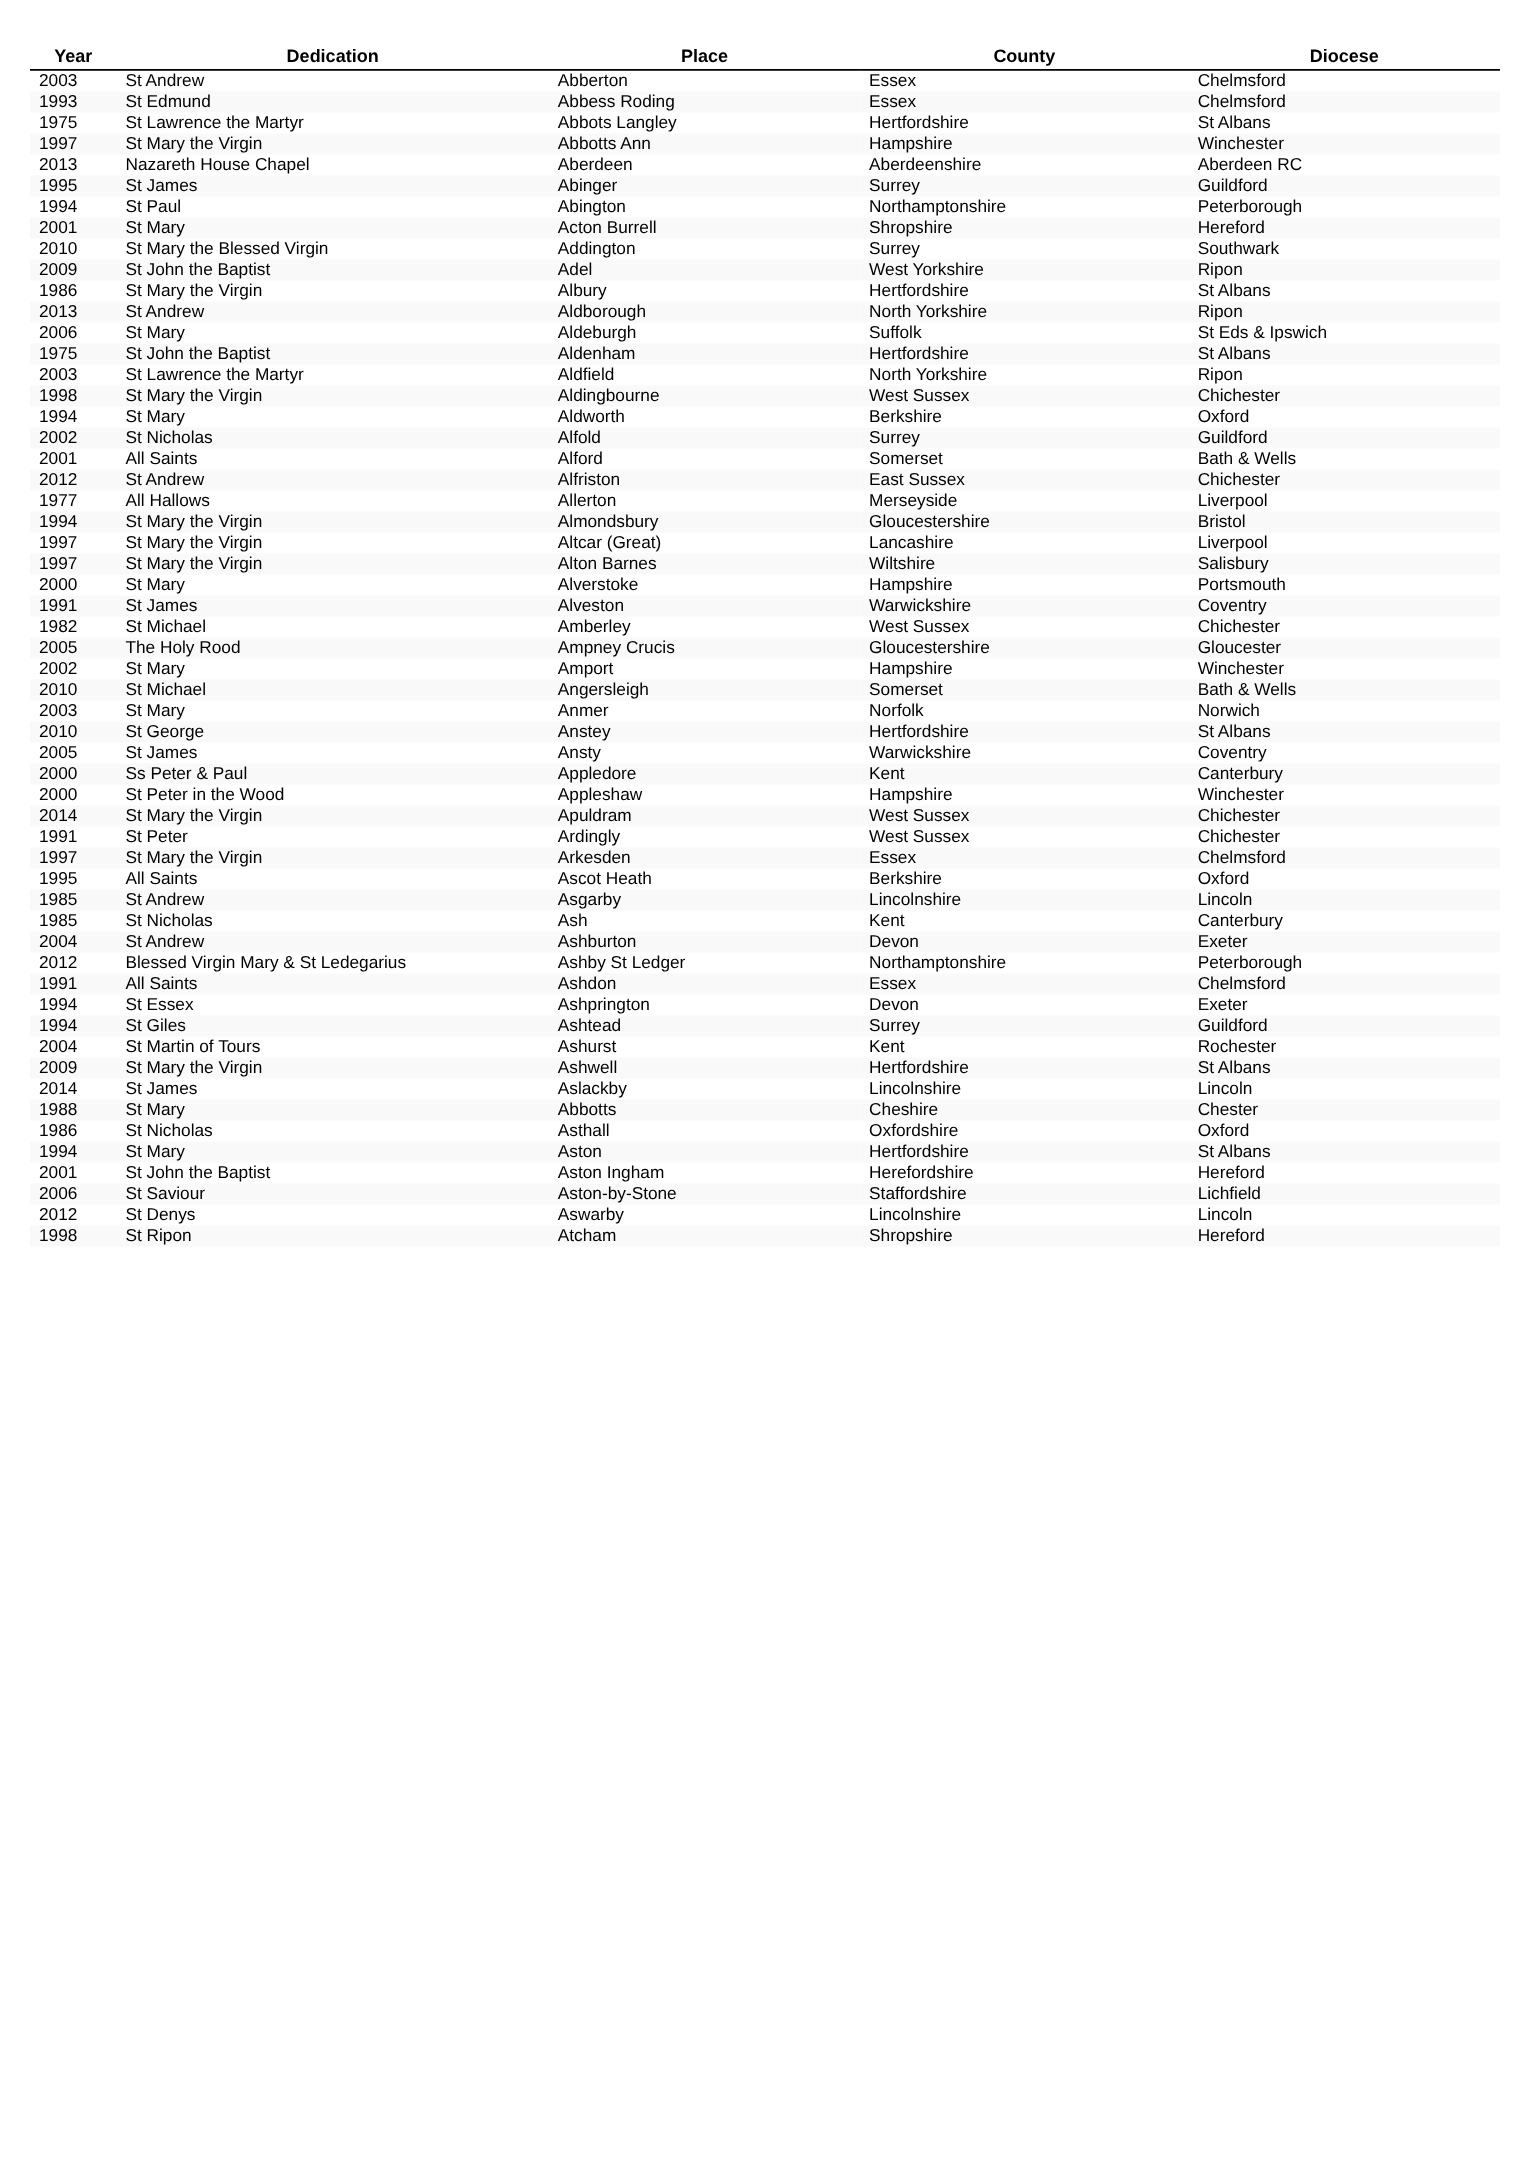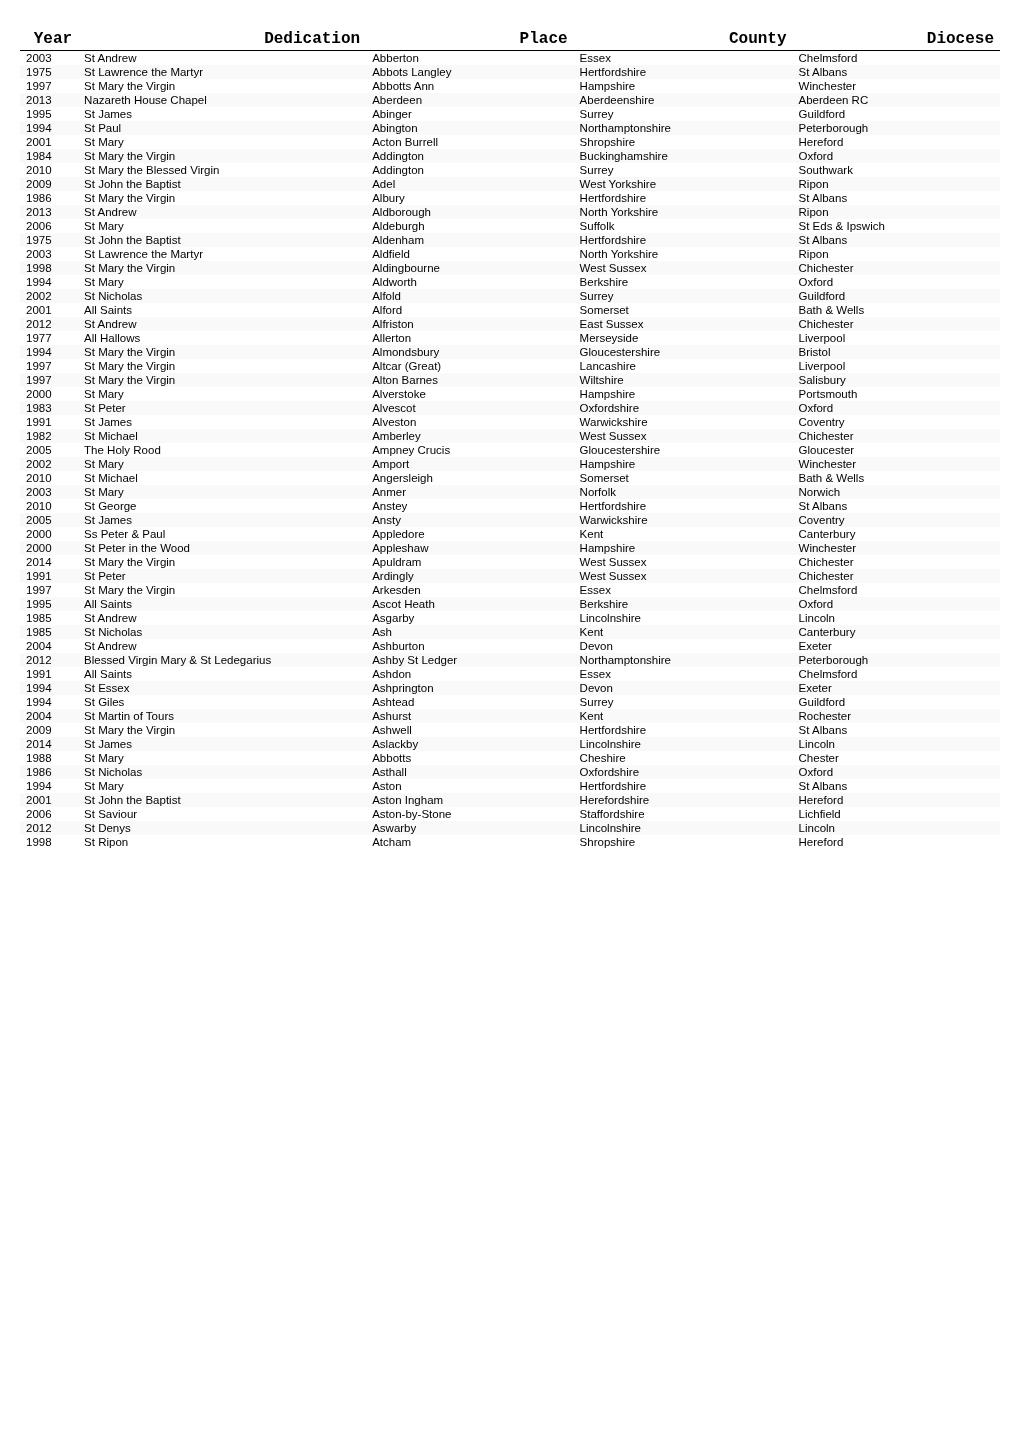--- a/index.html
+++ b/index.html
@@ -16,25 +16,24 @@
       font-size: 12px;
       margin-bottom: 8px;
       text-align: left;
     }
     table {
       width: 100%;
       border-collapse: collapse;
     }
     thead tr th {
       font-weight: bold;
-      font-size: 16px;
+      font-size: 12px;
       padding: 2px 6px;
-      text-align: right;
+      text-align: center;
       border-bottom: 1px solid #000;
-      font-family: Liberation Mono, monospace;
     }
     tbody tr td {
       font-size: 11.5px;
       padding: 1px 6px;
       white-space: nowrap;
     }
     tbody tr:nth-child(even) {
       background: #f9f9f9;
     }
     .col-year { width: 50px; }
@@ -60,20 +59,27 @@
   </thead>
   <tbody id="table-body">
   <tr>
         <td class="col-year">2003</td>
         <td class="col-dedication">St Andrew</td>
         <td class="col-place">Abberton</td>
         <td class="col-county">Essex</td>
         <td class="col-diocese">Chelmsford</td>
       </tr>
       <tr>
+        <td class="col-year">1993</td>
+        <td class="col-dedication">St Edmund</td>
+        <td class="col-place">Abbess Roding</td>
+        <td class="col-county">Essex</td>
+        <td class="col-diocese">Chelmsford</td>
+      </tr>
+      <tr>
         <td class="col-year">1975</td>
         <td class="col-dedication">St Lawrence the Martyr</td>
         <td class="col-place">Abbots Langley</td>
         <td class="col-county">Hertfordshire</td>
         <td class="col-diocese">St Albans</td>
       </tr>
       <tr>
         <td class="col-year">1997</td>
         <td class="col-dedication">St Mary the Virgin</td>
         <td class="col-place">Abbotts Ann</td>
@@ -102,27 +108,20 @@
         <td class="col-diocese">Peterborough</td>
       </tr>
       <tr>
         <td class="col-year">2001</td>
         <td class="col-dedication">St Mary</td>
         <td class="col-place">Acton Burrell</td>
         <td class="col-county">Shropshire</td>
         <td class="col-diocese">Hereford</td>
       </tr>
       <tr>
-        <td class="col-year">1984</td>
-        <td class="col-dedication">St Mary the Virgin</td>
-        <td class="col-place">Addington</td>
-        <td class="col-county">Buckinghamshire</td>
-        <td class="col-diocese">Oxford</td>
-      </tr>
-      <tr>
         <td class="col-year">2010</td>
         <td class="col-dedication">St Mary the Blessed Virgin</td>
         <td class="col-place">Addington</td>
         <td class="col-county">Surrey</td>
         <td class="col-diocese">Southwark</td>
       </tr>
       <tr>
         <td class="col-year">2009</td>
         <td class="col-dedication">St John the Baptist</td>
         <td class="col-place">Adel</td>
@@ -228,27 +227,20 @@
         <td class="col-diocese">Salisbury</td>
       </tr>
       <tr>
         <td class="col-year">2000</td>
         <td class="col-dedication">St Mary</td>
         <td class="col-place">Alverstoke</td>
         <td class="col-county">Hampshire</td>
         <td class="col-diocese">Portsmouth</td>
       </tr>
       <tr>
-        <td class="col-year">1983</td>
-        <td class="col-dedication">St Peter</td>
-        <td class="col-place">Alvescot</td>
-        <td class="col-county">Oxfordshire</td>
-        <td class="col-diocese">Oxford</td>
-      </tr>
-      <tr>
         <td class="col-year">1991</td>
         <td class="col-dedication">St James</td>
         <td class="col-place">Alveston</td>
         <td class="col-county">Warwickshire</td>
         <td class="col-diocese">Coventry</td>
       </tr>
       <tr>
         <td class="col-year">1982</td>
         <td class="col-dedication">St Michael</td>
         <td class="col-place">Amberley</td>

